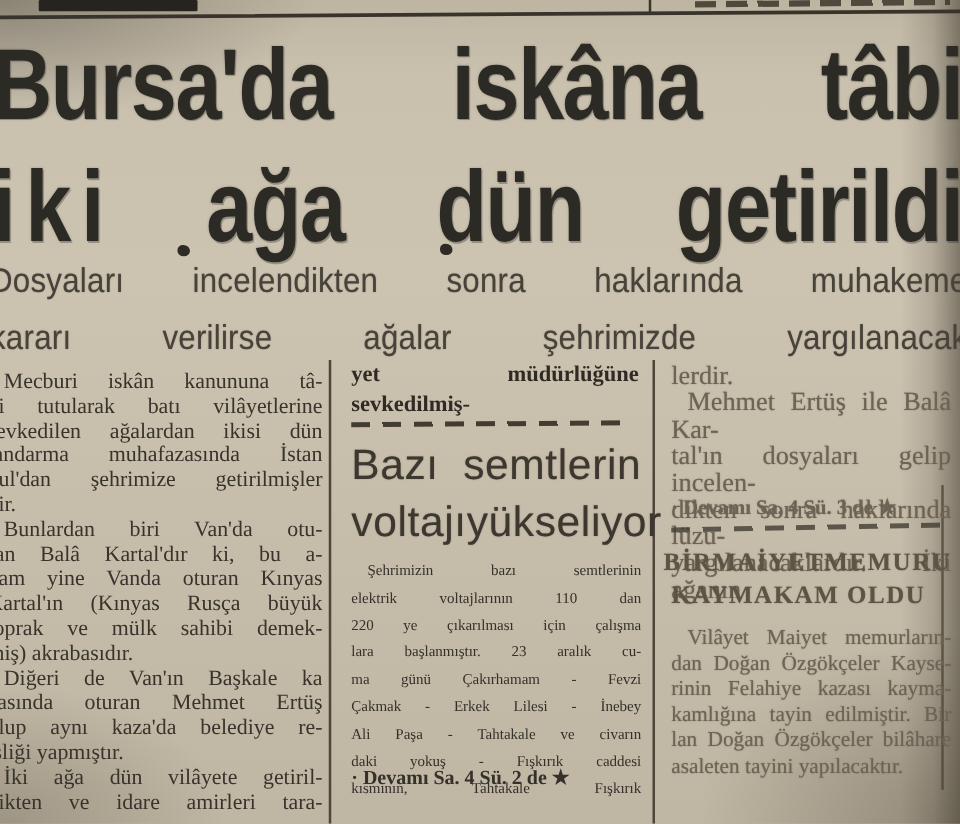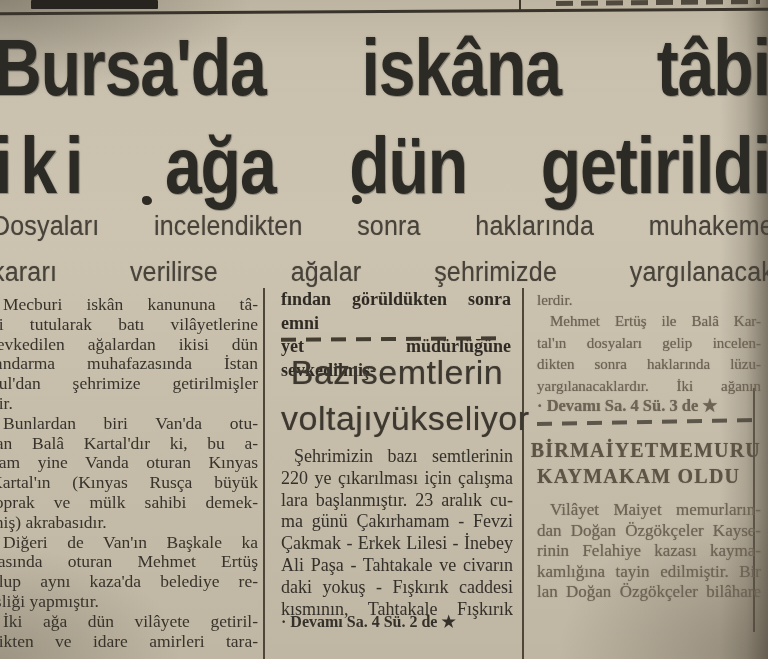--- a/index.html
+++ b/index.html
@@ -44,27 +44,27 @@
   .tl.end{text-align-last:left;}
   .tl.ind{text-indent:13px;}
   .col-left{left:-10px;top:295px;width:268px;font-size:17.5px;line-height:19.8px;color:#38342c;}
   .col-mid-cont{left:281px;top:288px;width:230px;font-size:18px;line-height:23.5px;color:#2f2b24;font-weight:bold;}
   .dashed{position:absolute;height:4px;background:repeating-linear-gradient(90deg,#423c31 0 15px,transparent 15px 25px);}
   .dash-mid{left:281px;top:337px;width:224px;transform:rotate(-.4deg);}
   .dash-right{left:537px;top:420px;width:220px;transform:rotate(-1deg);opacity:.8;}
   .mid-hl{position:absolute;left:281px;width:232px;display:flex;justify-content:space-between;
     font-family:"Liberation Sans",sans-serif;font-weight:400;color:#3d382f;font-size:34px;line-height:40px;
     letter-spacing:.5px;text-shadow:0 0 1px rgba(61,56,47,.5);}
-  .mid-hl-1{top:352px;justify-content:center;}
+  .mid-hl-1{top:352px;}
   .mid-hl-2{top:398px;}
-  .col-mid-body{left:281px;top:446px;width:232px;font-size:18px;line-height:21.8px;color:#34302a;}
+  .col-mid-body{left:281px;top:446px;width:232px;font-size:12px;line-height:21.8px;color:#34302a;}
   .devami{font-weight:bold;text-align:left;}
   .devami-mid{position:absolute;left:281px;top:612px;width:232px;font-size:16px;color:#34302a;}
   .col-right{color:#6e6455;text-shadow:0 0 1px rgba(110,100,85,.75);}
-  .col-right-cont{left:537px;top:290px;width:224px;font-size:15px;line-height:21.4px;}
+  .col-right-cont{left:537px;top:290px;width:224px;font-size:21px;line-height:21.4px;}
   .devami-right{position:absolute;left:537px;top:396px;width:224px;font-size:16.5px;color:#6e6455;
     text-shadow:0 0 1px rgba(110,100,85,.75);}
   .right-hl{position:absolute;left:537px;width:224px;font-weight:bold;font-size:20px;line-height:25px;
     color:#5d5446;letter-spacing:1.2px;text-shadow:0 0 1px rgba(93,84,70,.6);}
   .right-hl-1{top:438px;display:flex;justify-content:flex-end;}
   .right-hl-2{top:464px;}
   .col-right-body{left:537px;top:500px;width:224px;font-size:17px;line-height:20.6px;}
   
   .vrule{position:absolute;width:2px;background:#4e4639;}
   .vr-1{left:263px;top:288px;height:371px;}
@@ -130,36 +130,36 @@
       <div class="tl end">isliği yapmıştır.</div>
       <div class="tl ind">İki ağa dün vilâyete getiril-</div>
       <div class="tl">dikten ve idare amirleri tara-</div>
     </div>
 
   <div class="vrule vr-1"></div>
   <div class="vrule vr-2"></div>
   <div class="vrule vr-edge"></div>
 
   <div class="col col-mid-cont">
-      <div class="tl">fından görüldükten sonra emni</div>
       <div class="tl">yet müdürlüğüne sevkedilmiş-</div>
     </div>
   <div class="dashed dash-mid"></div>
 
   <div class="mid-hl mid-hl-1">
       <span>Bazı</span>
       <span>semtlerin</span>
     </div>
   <div class="mid-hl mid-hl-2">
       <span>voltajı</span>
       <span>yükseliyor</span>
     </div>
 
   <div class="col col-mid-body">
       <div class="tl ind">Şehrimizin bazı semtlerinin</div>
+      <div class="tl">elektrik voltajlarının 110 dan</div>
       <div class="tl">220 ye çıkarılması için çalışma</div>
       <div class="tl">lara başlanmıştır. 23 aralık cu-</div>
       <div class="tl">ma günü Çakırhamam - Fevzi</div>
       <div class="tl">Çakmak - Erkek Lilesi - İnebey</div>
       <div class="tl">Ali Paşa - Tahtakale ve civarın</div>
       <div class="tl">daki yokuş - Fışkırık caddesi</div>
       <div class="tl">kısmının, Tahtakale Fışkırık</div>
     </div>
   <div class="devami devami-mid">· Devamı Sa. 4 Sü. 2 de ★</div>
 
@@ -179,15 +179,16 @@
       <span>MEMURU</span>
     </div>
   <div class="right-hl right-hl-2">KAYMAKAM OLDU</div>
 
   <div class="col col-right col-right-body">
       <div class="tl ind">Vilâyet Maiyet memurların-</div>
       <div class="tl">dan Doğan Özgökçeler Kayse-</div>
       <div class="tl">rinin Felahiye kazası kayma-</div>
       <div class="tl">kamlığına tayin edilmiştir. Bir</div>
       <div class="tl">lan Doğan Özgökçeler bilâhare</div>
+      <div class="tl end">asaleten tayini yapılacaktır.</div>
     </div>
 
 </div>
 
 </body></html>

